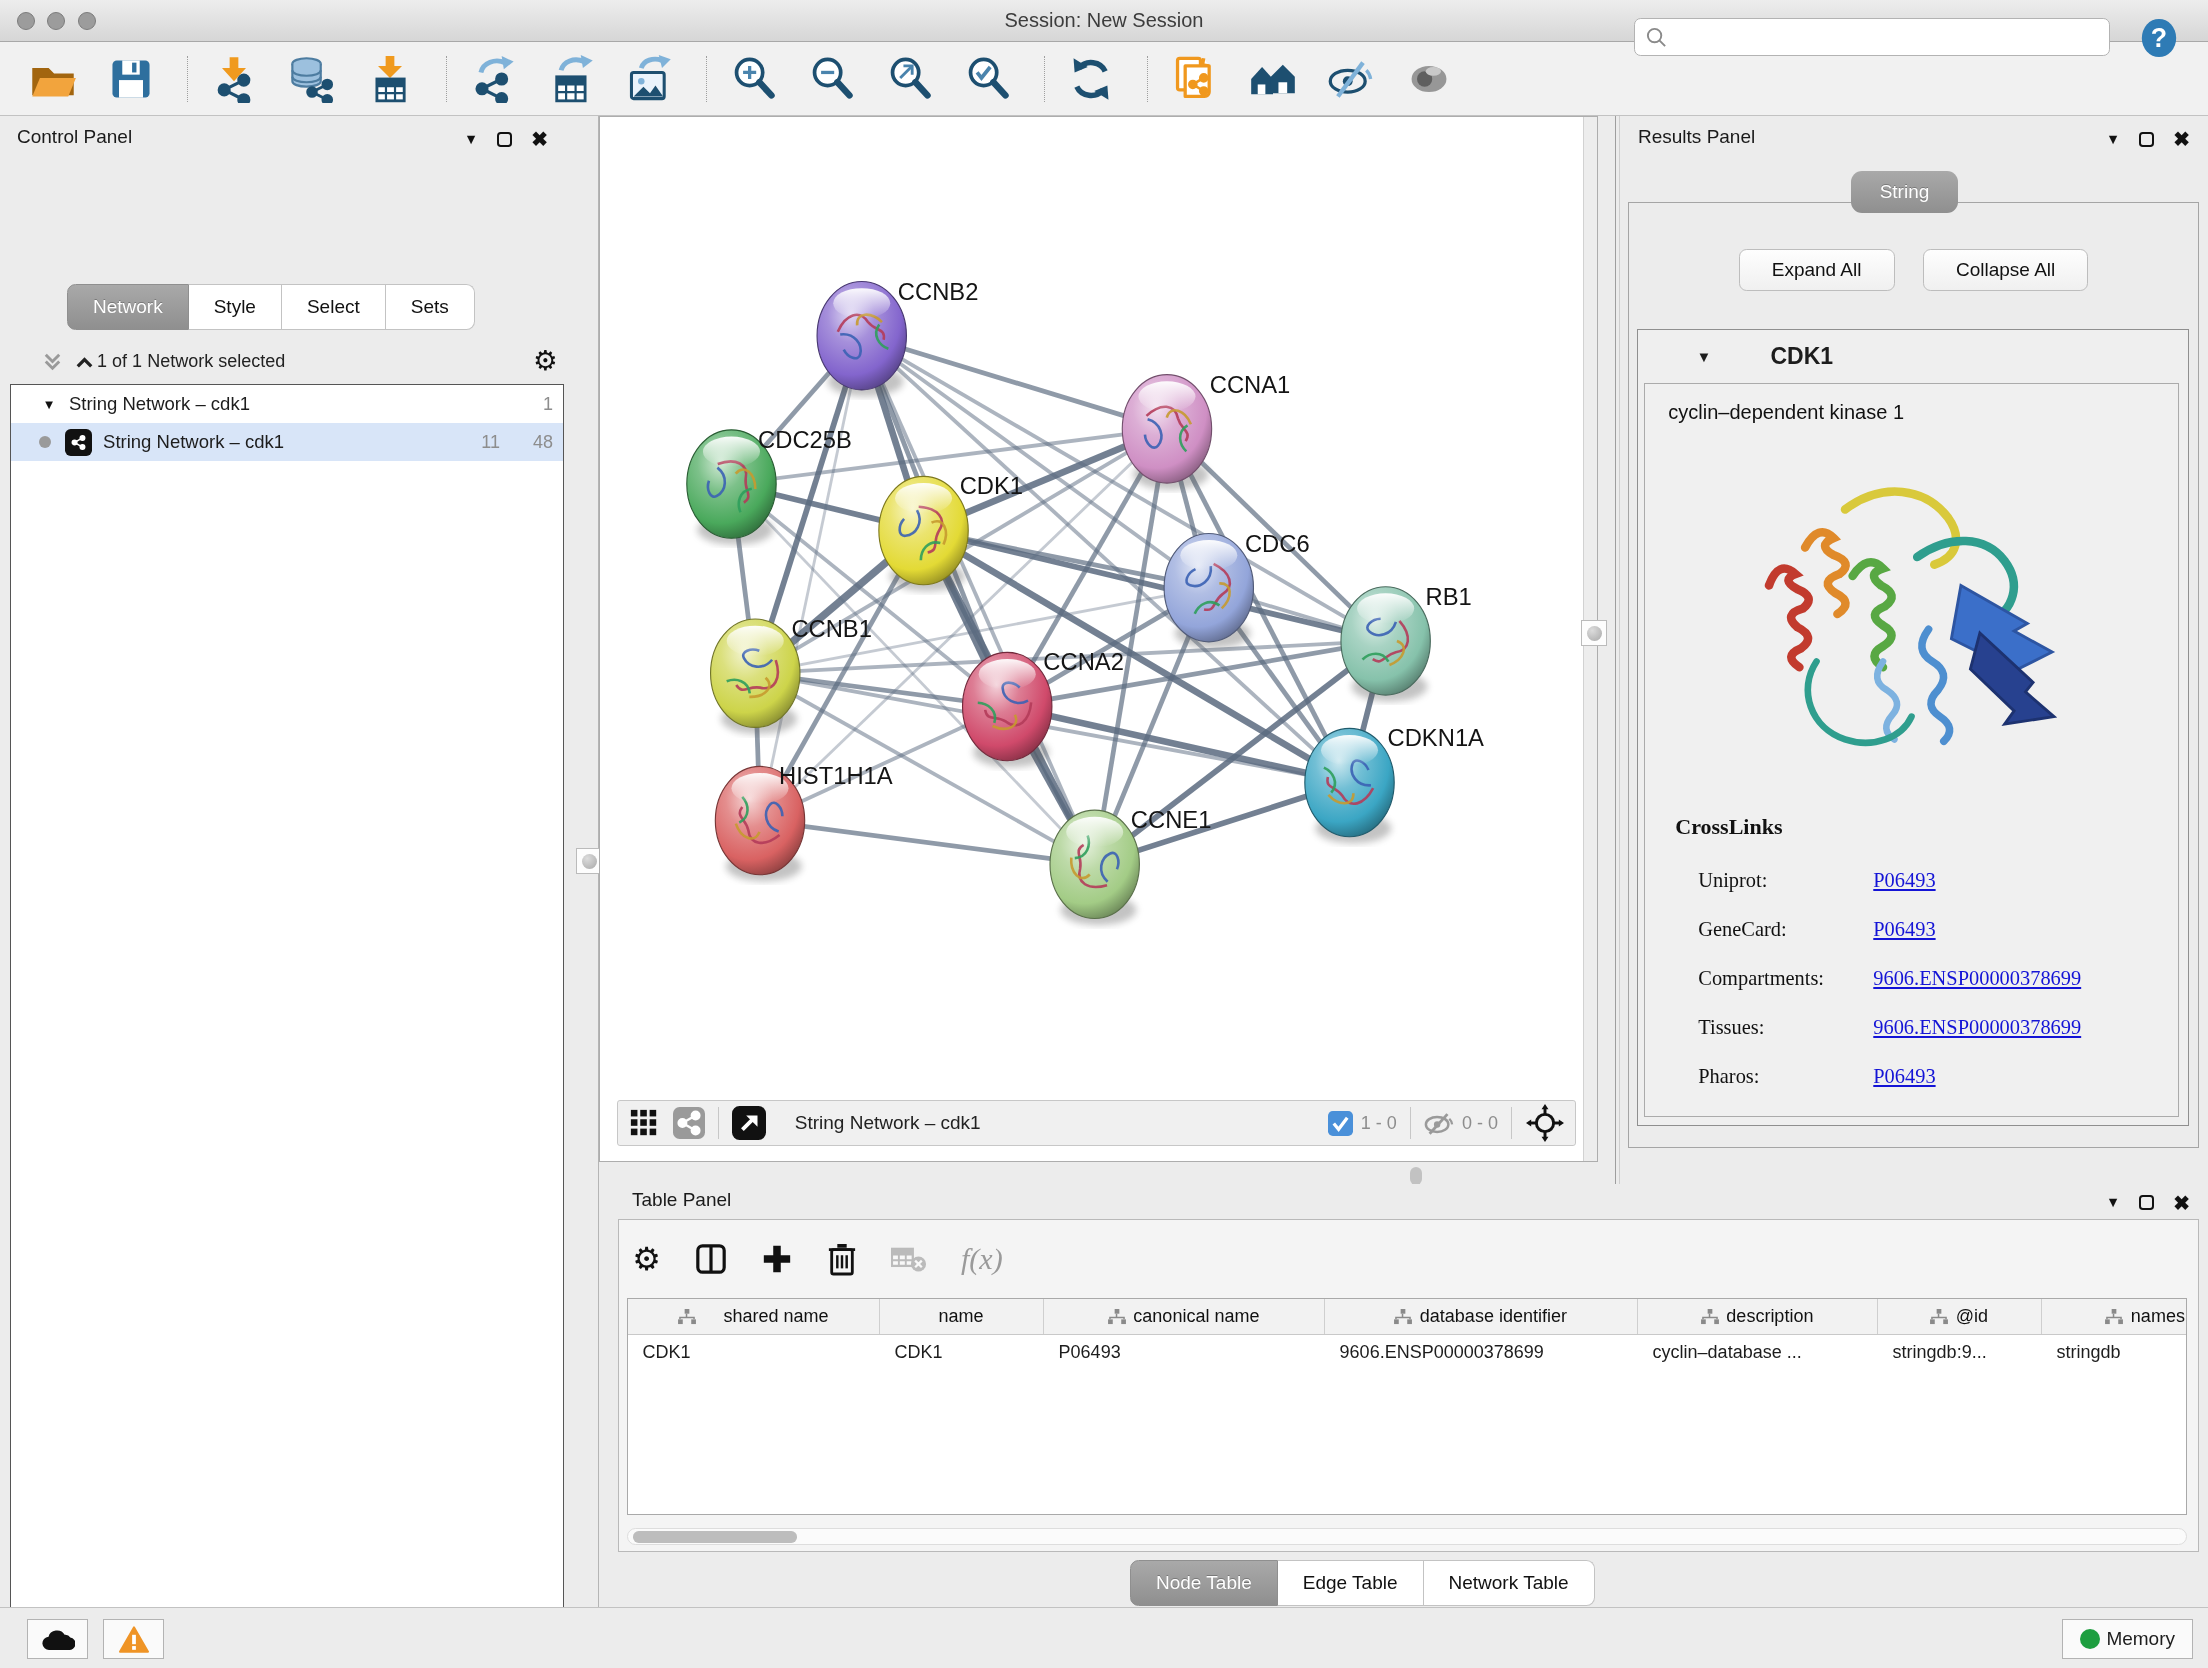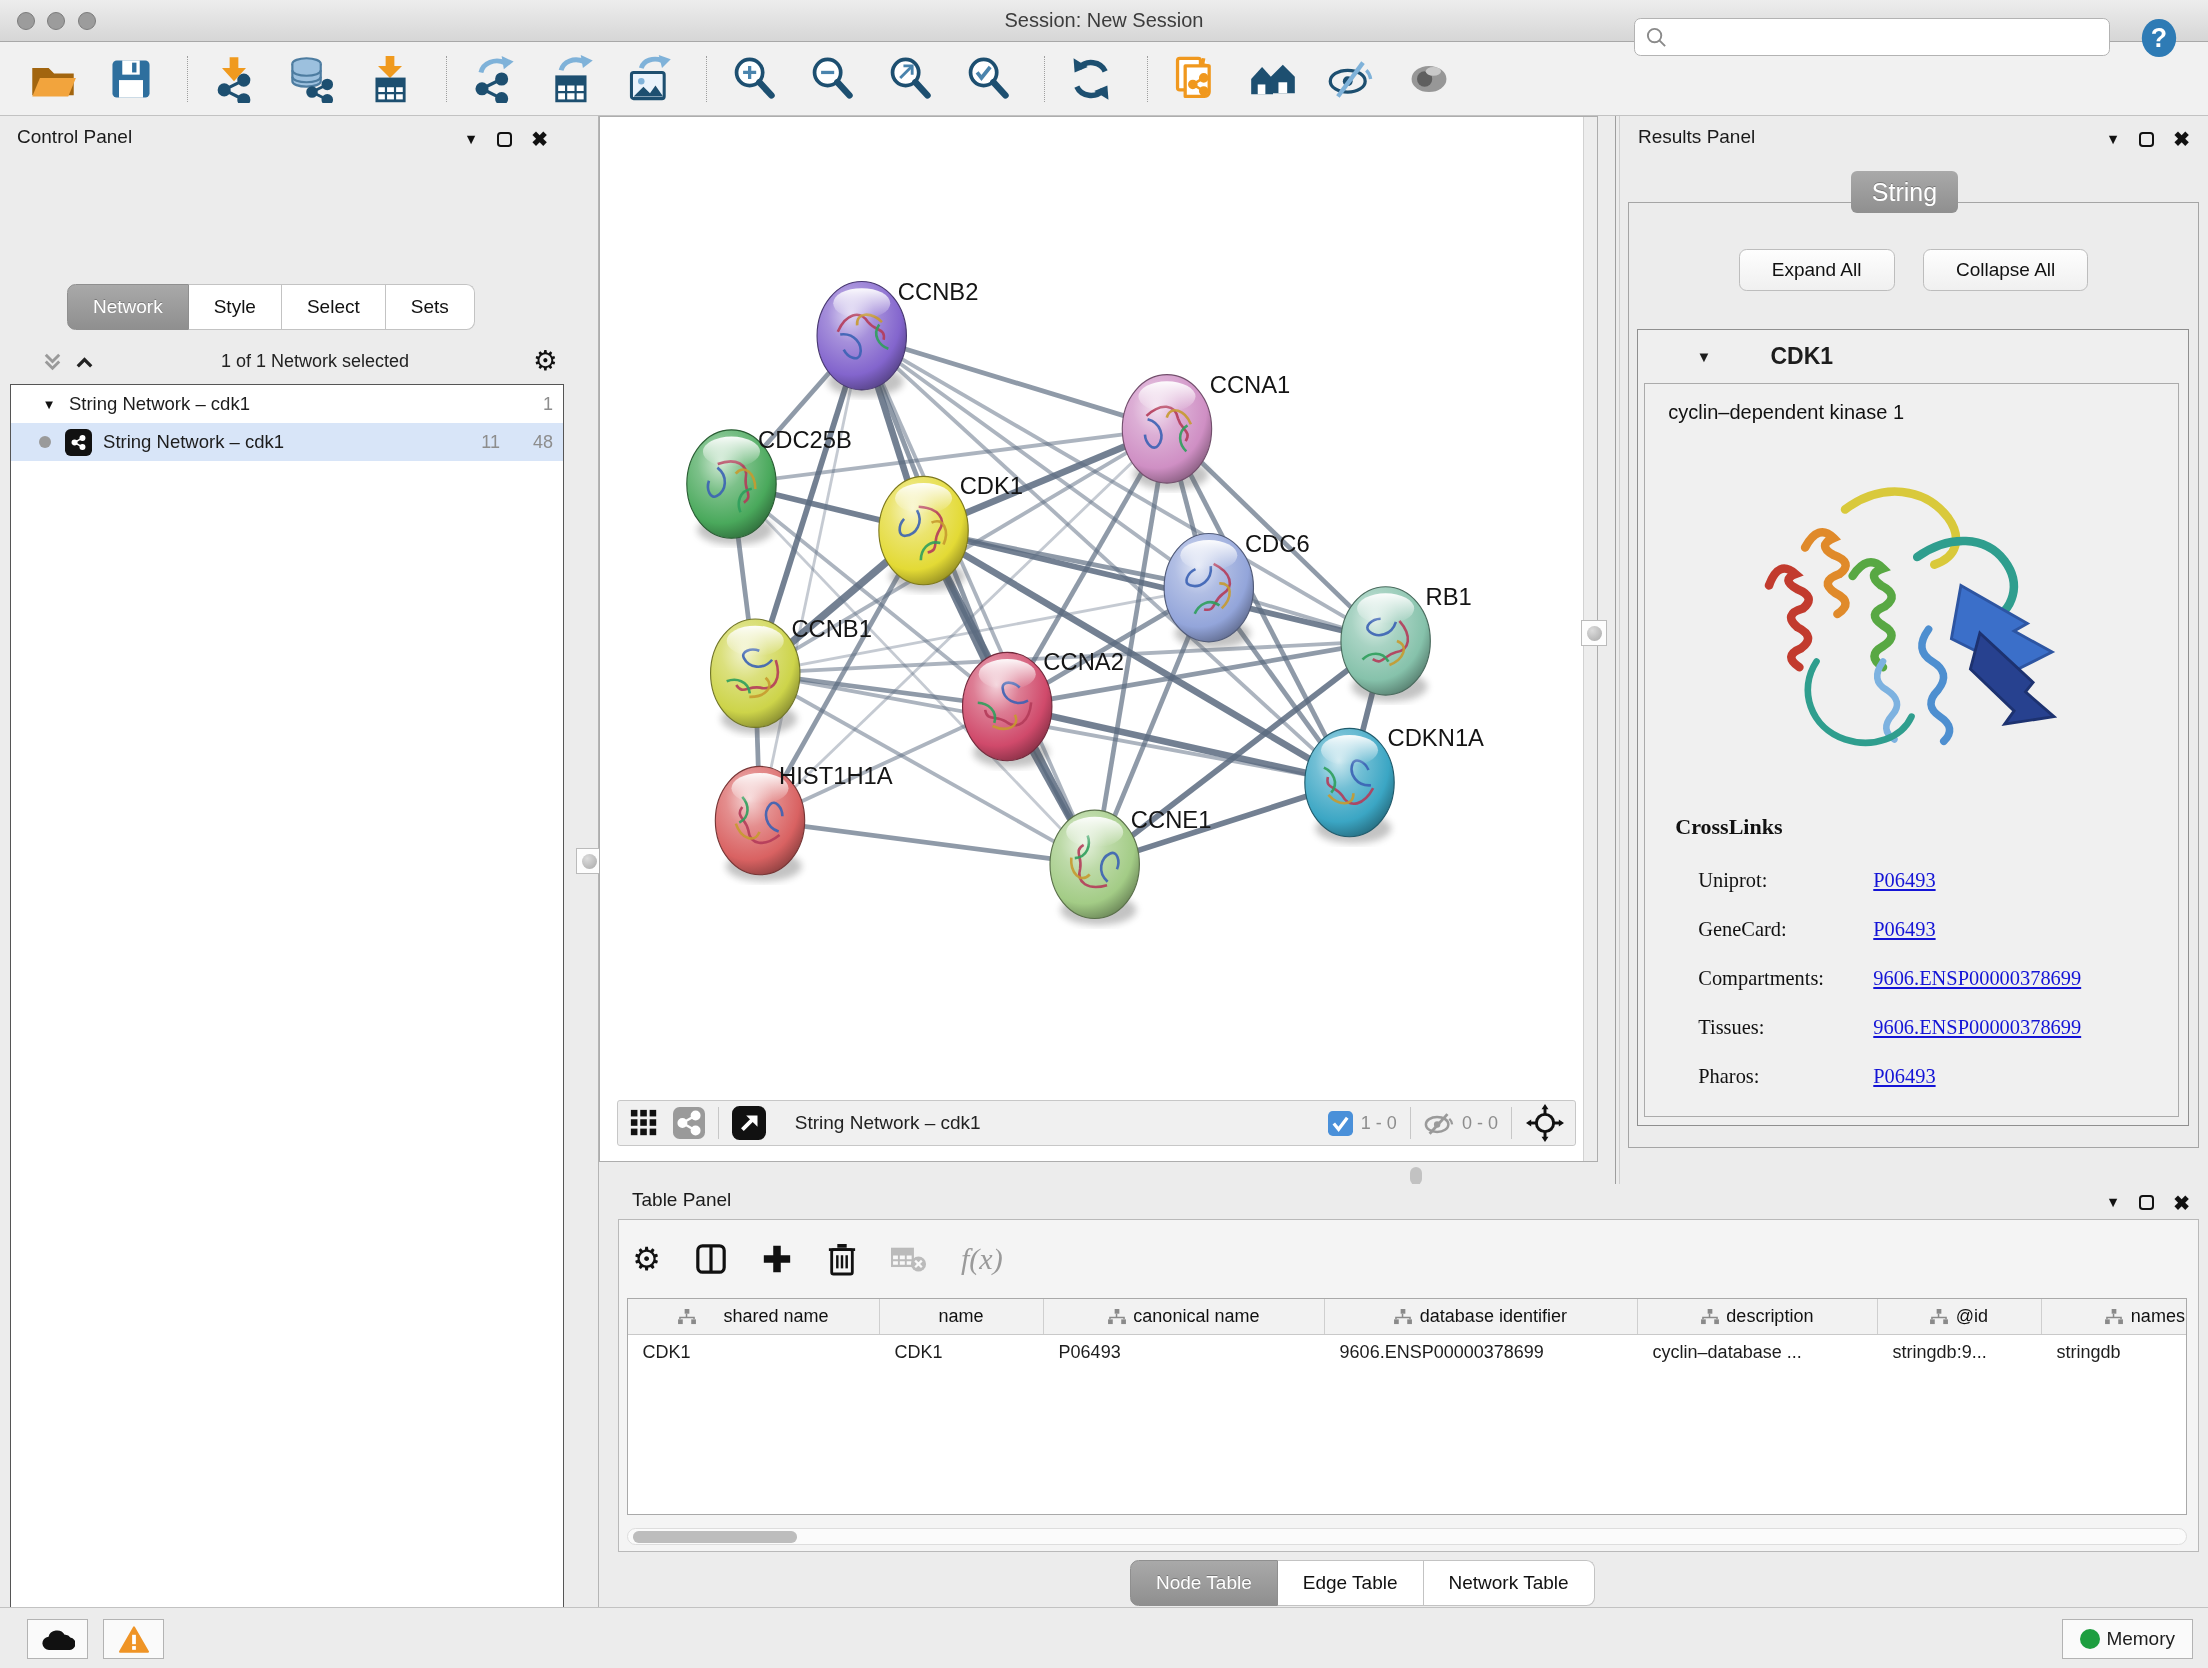--- a/index.html
+++ b/index.html
@@ -24,21 +24,21 @@
 .ic-float{width:15px;height:15px;border:2.4px solid #111;border-radius:3.8px}
 .ic-close{font-size:20px;color:#111;font-weight:bold;line-height:1}
 
 .cpanel{position:absolute;left:0;top:116px;width:599px;height:1491px;background:#ececec;border-right:1.9px solid #b5b5b5}
 .cp-tabs{position:absolute;left:67px;top:168px;display:flex}
 .tabseg{height:46px;padding:0 25px;display:flex;align-items:center;font-size:19px;background:#fff;border:1px solid #c3c3c3;border-left:none;color:#111}
 .tabseg:first-child{border-left:1px solid #c3c3c3;border-radius:8.6px 0 0 8.6px}
 .tabseg:last-child{border-radius:0 8.6px 8.6px 0}
 .tabseg.active{background:linear-gradient(#a9a9a9,#8f8f8f);color:#fff;border-color:#8f8f8f;text-shadow:0 -1px 0 rgba(0,0,0,.25)}
 .cp-sub{position:absolute;left:9.5px;top:226px;width:554px;height:38px;display:flex;align-items:center}
-.cp-sub .status{flex:1;text-align:center;font-size:18px;color:#222}
+.cp-sub .status{flex:1;font-size:18px;color:#222}
 .gear{font-size:27.6px;color:#111;line-height:1}
 .cp-tree{position:absolute;left:9.5px;top:268px;width:554px;height:1294px;background:#fff;border:1.9px solid #555}
 .tree-row{display:flex;align-items:center;height:38px;font-size:18.5px}
 .tree-row .lbl{flex:1;white-space:nowrap;overflow:hidden}
 .tree-row .cnt{width:53px;text-align:right;color:#8d8d8d;padding-right:9.5px;font-size:18px}
 .tree-row.sel{background:#d8e5f8}
 .tri{font-size:13.3px;color:#111;margin:0 13.3px 0 32px}
 .dot{width:12.4px;height:12.4px;border-radius:50%;background:#9a9a9a;margin:0 13.3px 0 28.5px}
 .badge{width:27px;height:27px;border-radius:5.7px;background:#111;display:flex;align-items:center;justify-content:center;margin-right:11.4px}
 
@@ -48,21 +48,21 @@
 .nettb .nsep{width:0;height:32px;border-left:1px solid #c7c7c7;margin:0 13.3px}
 .nettb .ttl{font-size:19px;color:#222;margin-left:28.5px;flex:1}
 .cntgray{font-size:18px;color:#8d8d8d;margin-left:7.6px;white-space:nowrap}
 
 .knobbox{position:absolute;width:26px;height:26px;background:#fdfdfd;border:1px solid #bbb;display:flex;align-items:center;justify-content:center}
 .knob{width:15px;height:15px;border-radius:50%;background:radial-gradient(circle at 35% 30%,#dcdcdc,#a8a8a8)}
 .vline2{position:absolute;left:1615px;top:116px;width:4.8px;height:1068px;border-left:1.9px solid #9e9e9e;border-right:1px solid #cfcfcf}
 .hknob{position:absolute;left:1410px;top:1167px;width:12.4px;height:18px;border-radius:6.7px;background:#c2c2c2}
 
 .rpanel{position:absolute;left:1621px;top:116px;width:588px;height:1068px;background:#ececec}
-.rtab{position:absolute;left:1851px;top:171px;width:107px;height:42px;background:linear-gradient(#a9a9a9,#8f8f8f);color:#fff;border-radius:6px;display:flex;align-items:center;justify-content:center;font-size:25px;z-index:3;text-shadow:0 -1px 0 rgba(0,0,0,.25)}
+.rtab{position:absolute;left:1851px;top:171px;width:107px;height:42px;background:linear-gradient(#a9a9a9,#8f8f8f);color:#fff;border-radius:11px;display:flex;align-items:center;justify-content:center;font-size:19px;z-index:3;text-shadow:0 -1px 0 rgba(0,0,0,.25)}
 .rp-outer{position:absolute;left:1628px;top:202px;width:571px;height:946px;background:#ececec;border:1.9px solid #a5a5a5}
 .rp-btnrow{position:absolute;left:0;top:46px;width:100%;display:flex;justify-content:center;gap:28.5px}
 .rbtn{height:42px;padding:0 32px;background:linear-gradient(#fefefe,#f0f0f0);border:1px solid #bdbdbd;border-radius:7.6px;font-size:19px;display:flex;align-items:center;color:#111}
 .rp-section{position:absolute;left:7.6px;top:126px;width:552px;height:797px;background:#efefef;border:1.4px solid #8f8f8f}
 .rp-sechead{position:absolute;left:0;top:0;width:100%;height:53px;display:flex;align-items:center}
 .rp-sechead .tri2{font-size:15px;margin-left:59px}
 .rp-sechead .gname{font-size:23px;font-weight:bold;margin-left:59px}
 .rp-body{position:absolute;left:6.7px;top:53px;width:535px;height:734px;background:#f0f0f0;border:1.4px solid #ababab}
 .rp-desc{position:absolute;left:23px;top:17px;font-size:20px;color:#111}
 .protein{position:absolute;left:86px;top:59px}

